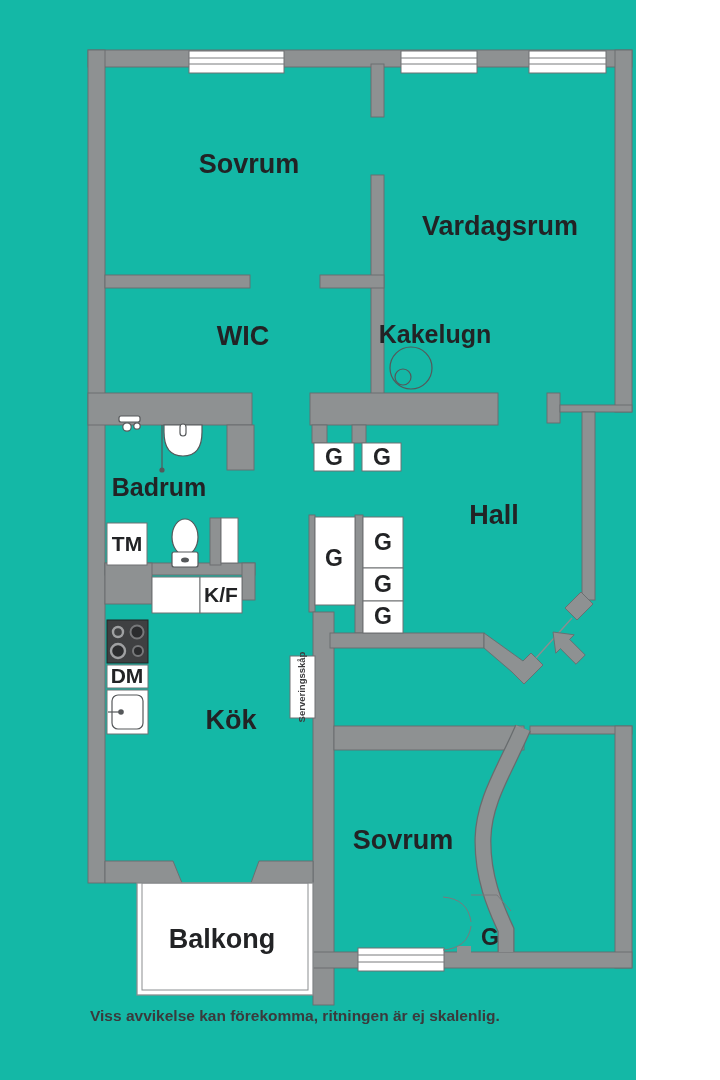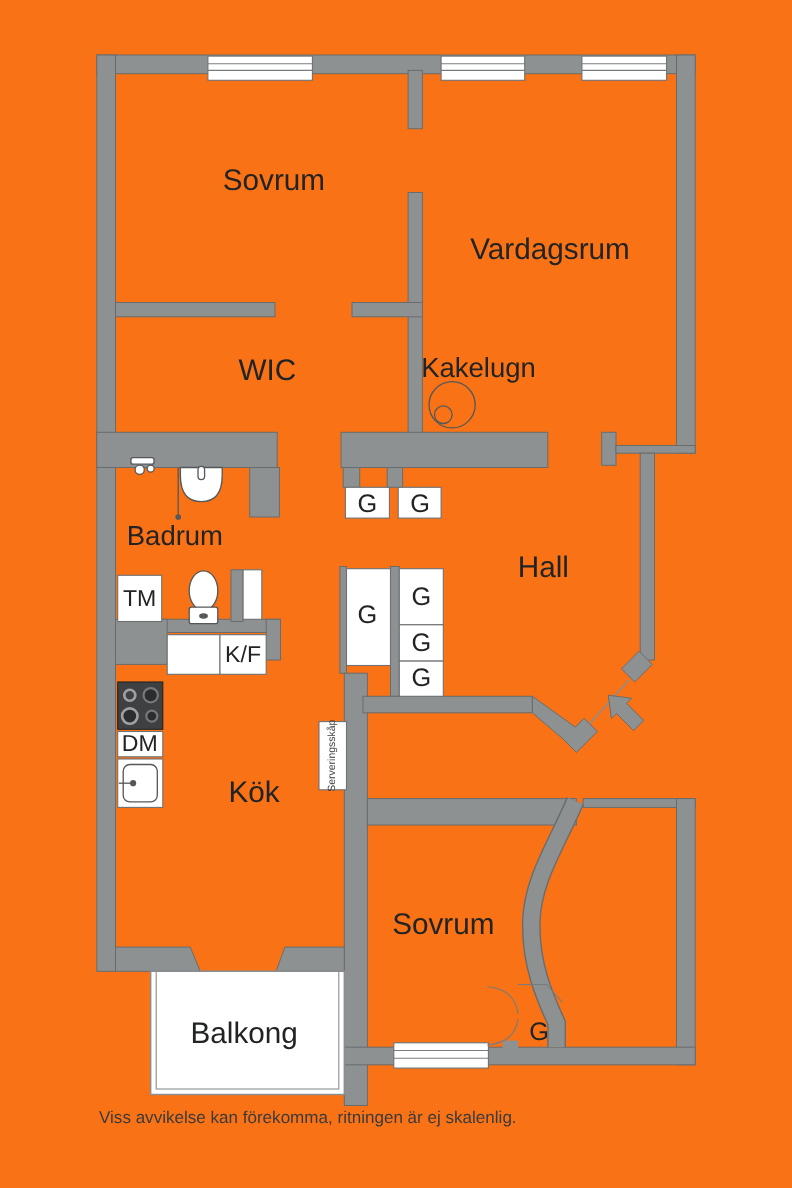--- a/index.html
+++ b/index.html
@@ -1,17 +1,17 @@
 <!DOCTYPE html>
 <html><head>
 <meta charset="utf-8">
 <style>
   html,body{margin:0;padding:0;background:#ffffff;}
-  .page{width:720px;height:1080px;position:relative;background:#f97316;overflow:hidden;
-        font-family:"Liberation Sans", sans-serif;}
+  .page{width:636px;height:1080px;position:relative;background:#14b8a6;overflow:hidden;
+        font-family:"Liberation Sans", sans-serif;font-weight:bold;}
   svg text{dominant-baseline:middle;fill:#222325;}
   text.room{font-size:27px;}
   text.mid{font-size:25px;}
   text.small{font-size:21px;}
   text.g{font-size:23px;}
   text.cab{font-size:9.5px;fill:#3c3c3e;}
   text.disc{font-size:15.5px;fill:#3a3a3c;dominant-baseline:alphabetic;}
   .wall{fill:#8e9192;stroke:#686c6e;stroke-width:0.9;}
   .wallnb{fill:#8e9192;}
   .fix{fill:#ffffff;stroke:#55585a;stroke-width:1.2;}

